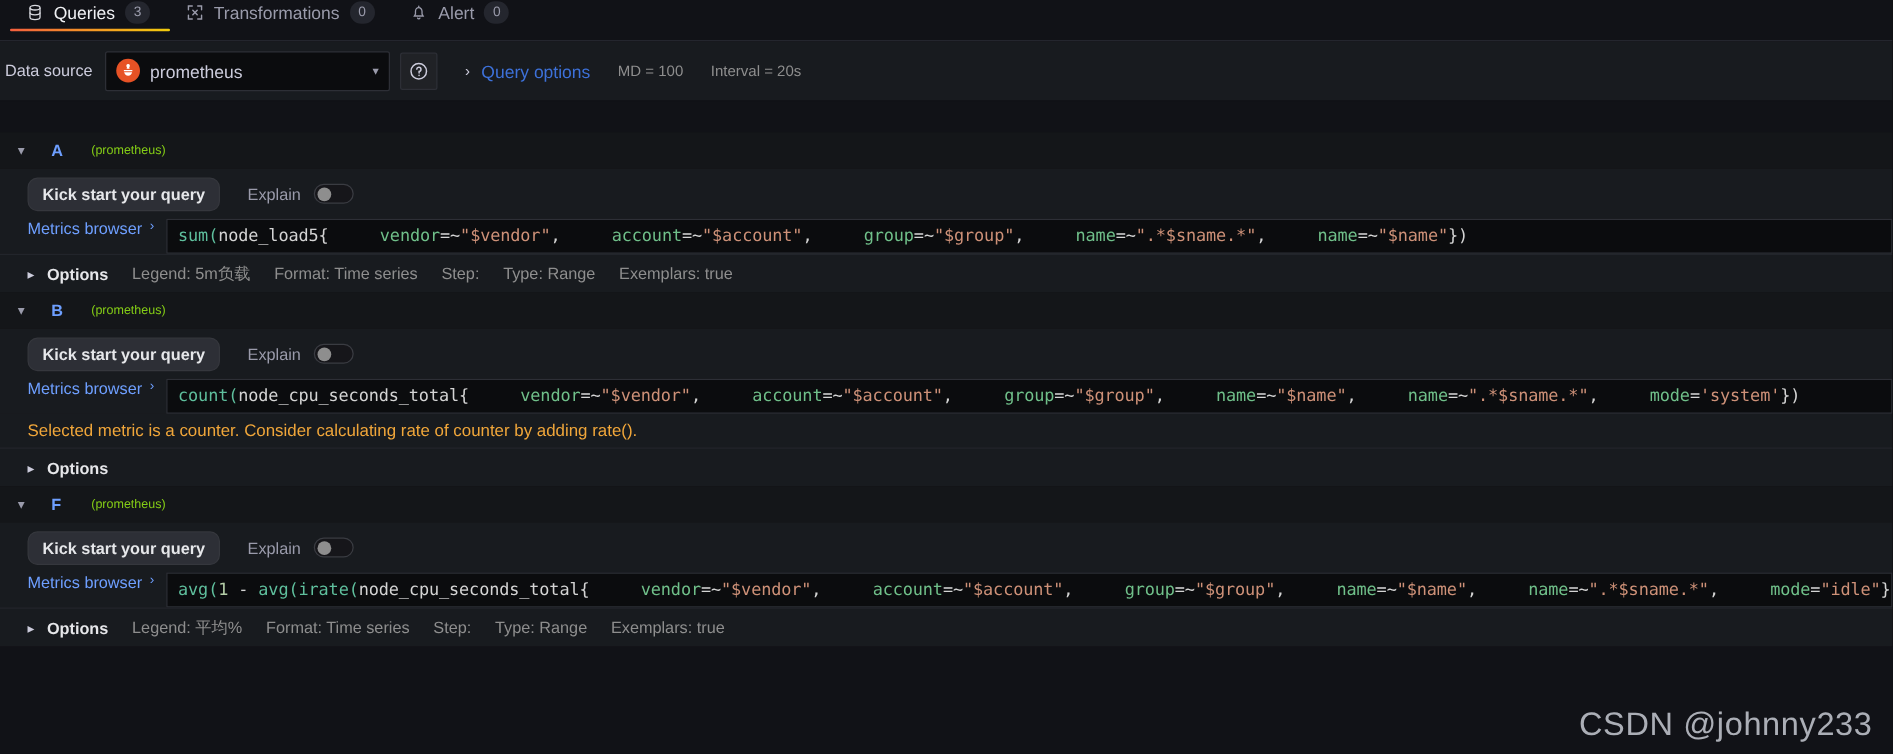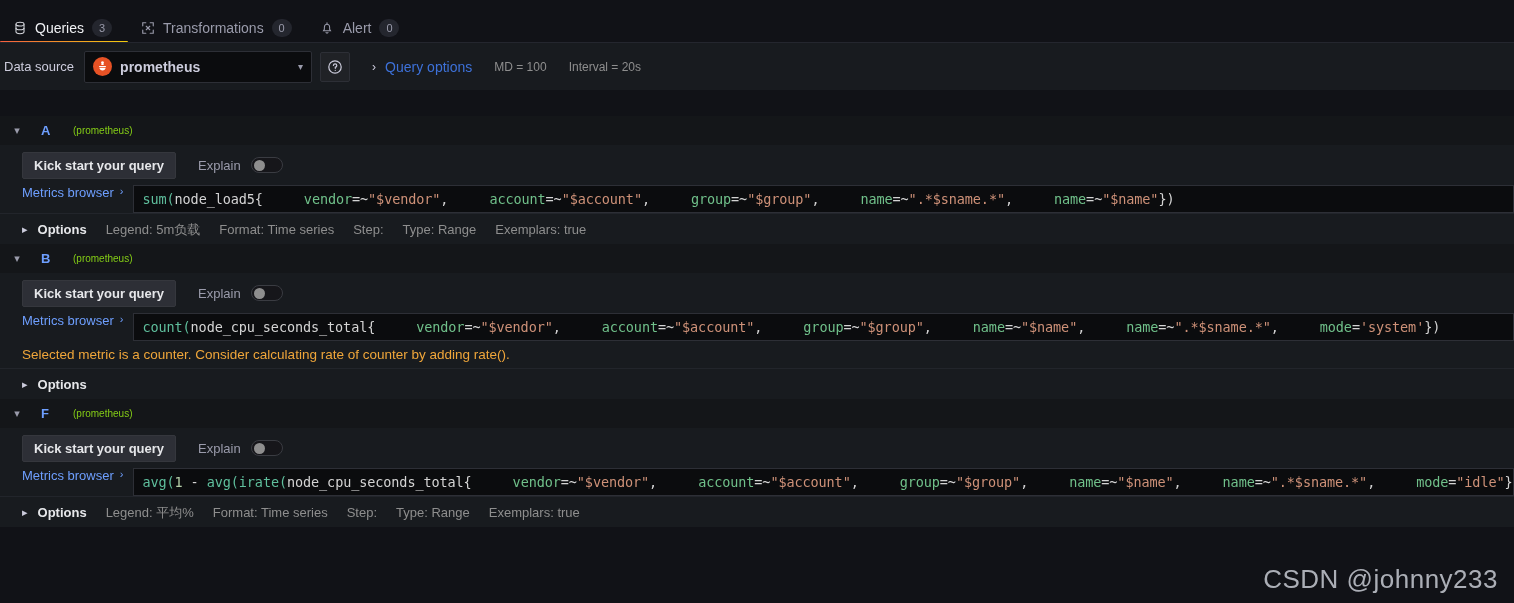--- a/index.html
+++ b/index.html
@@ -8,25 +8,25 @@
     width: 1514px; height: 603px;
     background: #111217;
     font-family: "Liberation Sans", sans-serif;
     color: #ccccdc;
     overflow: hidden;
   }
   .app { position: relative; width: 1514px; height: 603px; background: #111217; }
 
   
   .tabbar {
-    height: 43px;
+    height: 33px;
     background: #111217;
     display: flex;
     align-items: flex-end;
-    padding: 0;
+    padding: 8px;
     position: relative;
   }
   .tabbar:after {
     content: "";
     position: absolute; left: 0; right: 0; bottom: 0;
     height: 1px; background: #24262e;
   }
   .tab {
     display: flex; align-items: center; gap: 8px;
     height: 30px; padding: 0 16px 0 12px;
@@ -71,21 +71,21 @@
   .ds-select {
     width: 228px; height: 32px;
     background: #0b0c0e;
     border: 1px solid #2d2f36;
     border-radius: 2px;
     display: flex; align-items: center;
     padding: 0 8px;
     gap: 8px;
     cursor: pointer;
   }
-  .ds-select .name { font-size: 14px; color: #ccccdc; flex: 1; font-weight: bold; }
+  .ds-select .name { font-size: 14px; color: #ccccdc; flex: 1; }
   .ds-select .chev { color: #9a9bab; font-size: 10px; }
   .prom-logo {
     width: 19px; height: 19px; border-radius: 50%;
     background: #e75225;
     display: inline-flex; align-items: center; justify-content: center;
     flex: 0 0 auto;
   }
   .help-btn {
     width: 30px; height: 30px; margin-left: 8px;
     background: #202226;
@@ -123,21 +123,21 @@
 
   .q-body { background: #181b1f; }
   .q-toolrow {
     height: 40px; display: flex; align-items: center;
     padding-left: 22px; gap: 22px;
   }
   .kick-btn {
     background: #2d2f36;
     color: #e6e7ea;
     border: 1px solid #35373d;
-    border-radius: 2px;
+    border-radius: 8px;
     font-size: 13px; font-weight: 600;
     padding: 5px 11px;
     cursor: pointer;
     font-family: "Liberation Sans", sans-serif;
   }
   .explain {
     display: flex; align-items: center; gap: 10px;
     font-size: 13px; color: #9a9bab;
   }
   .toggle {

